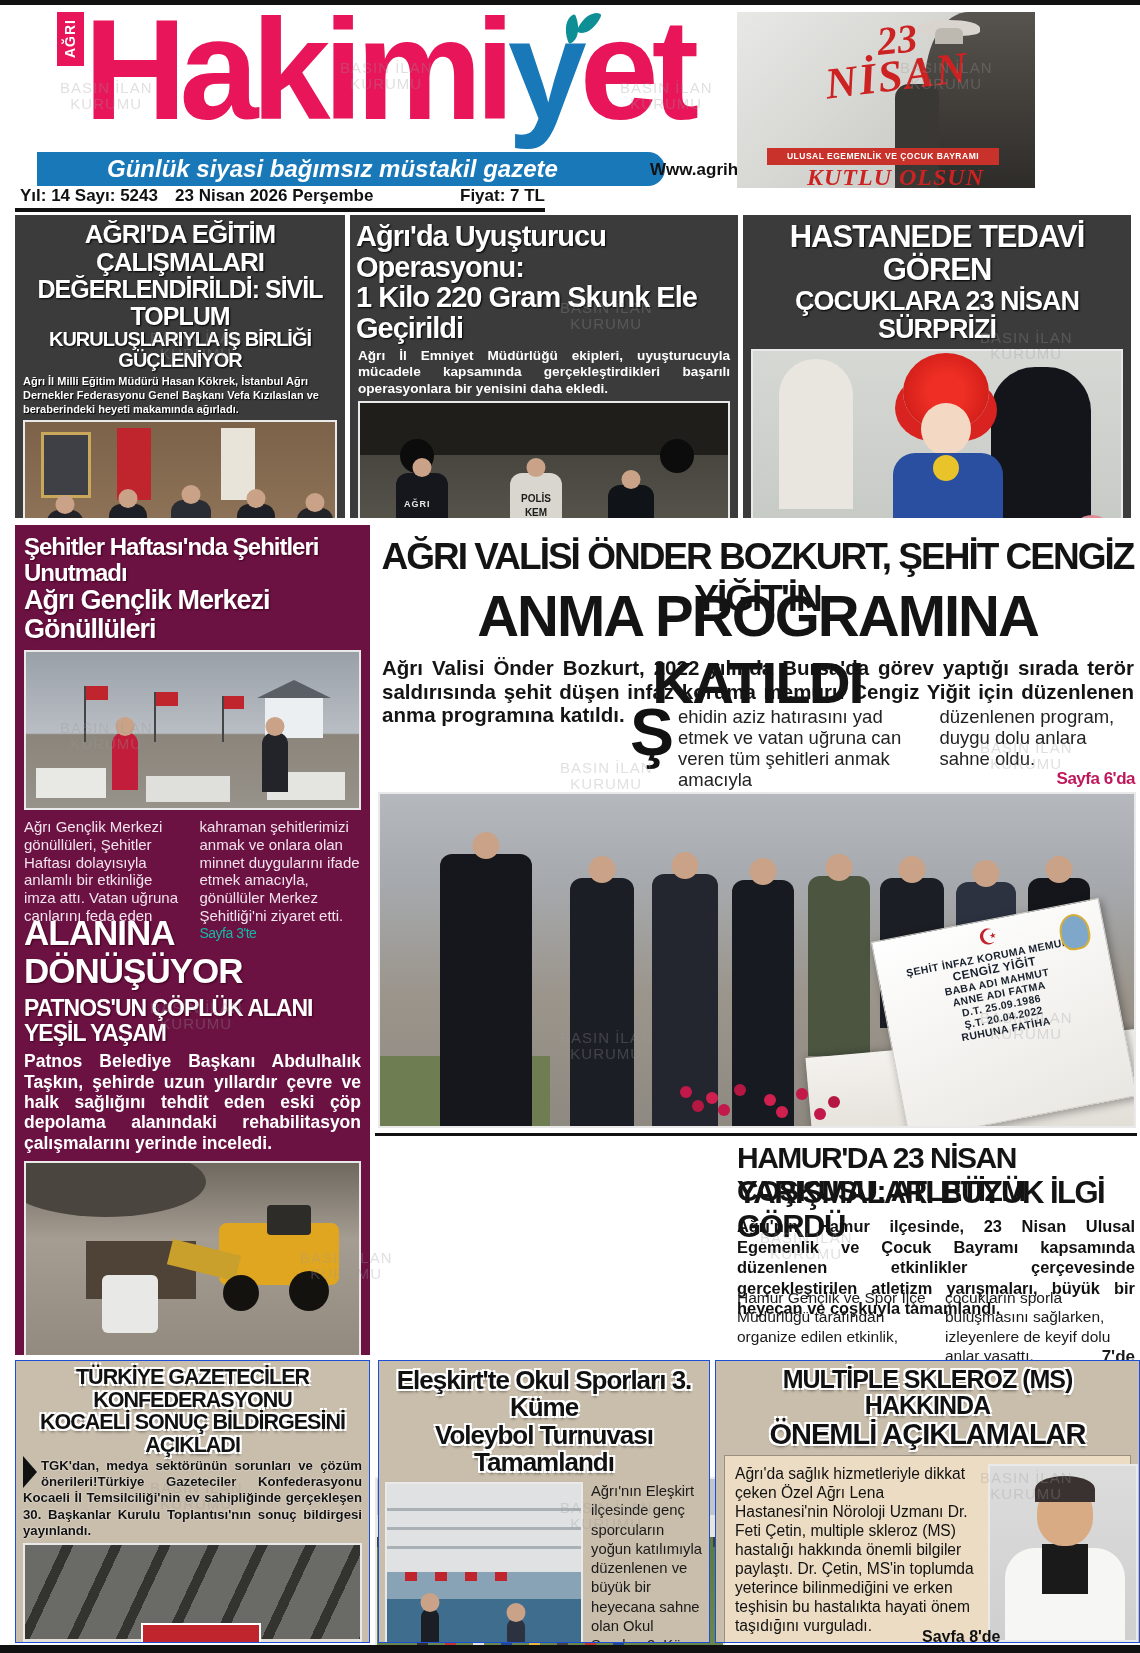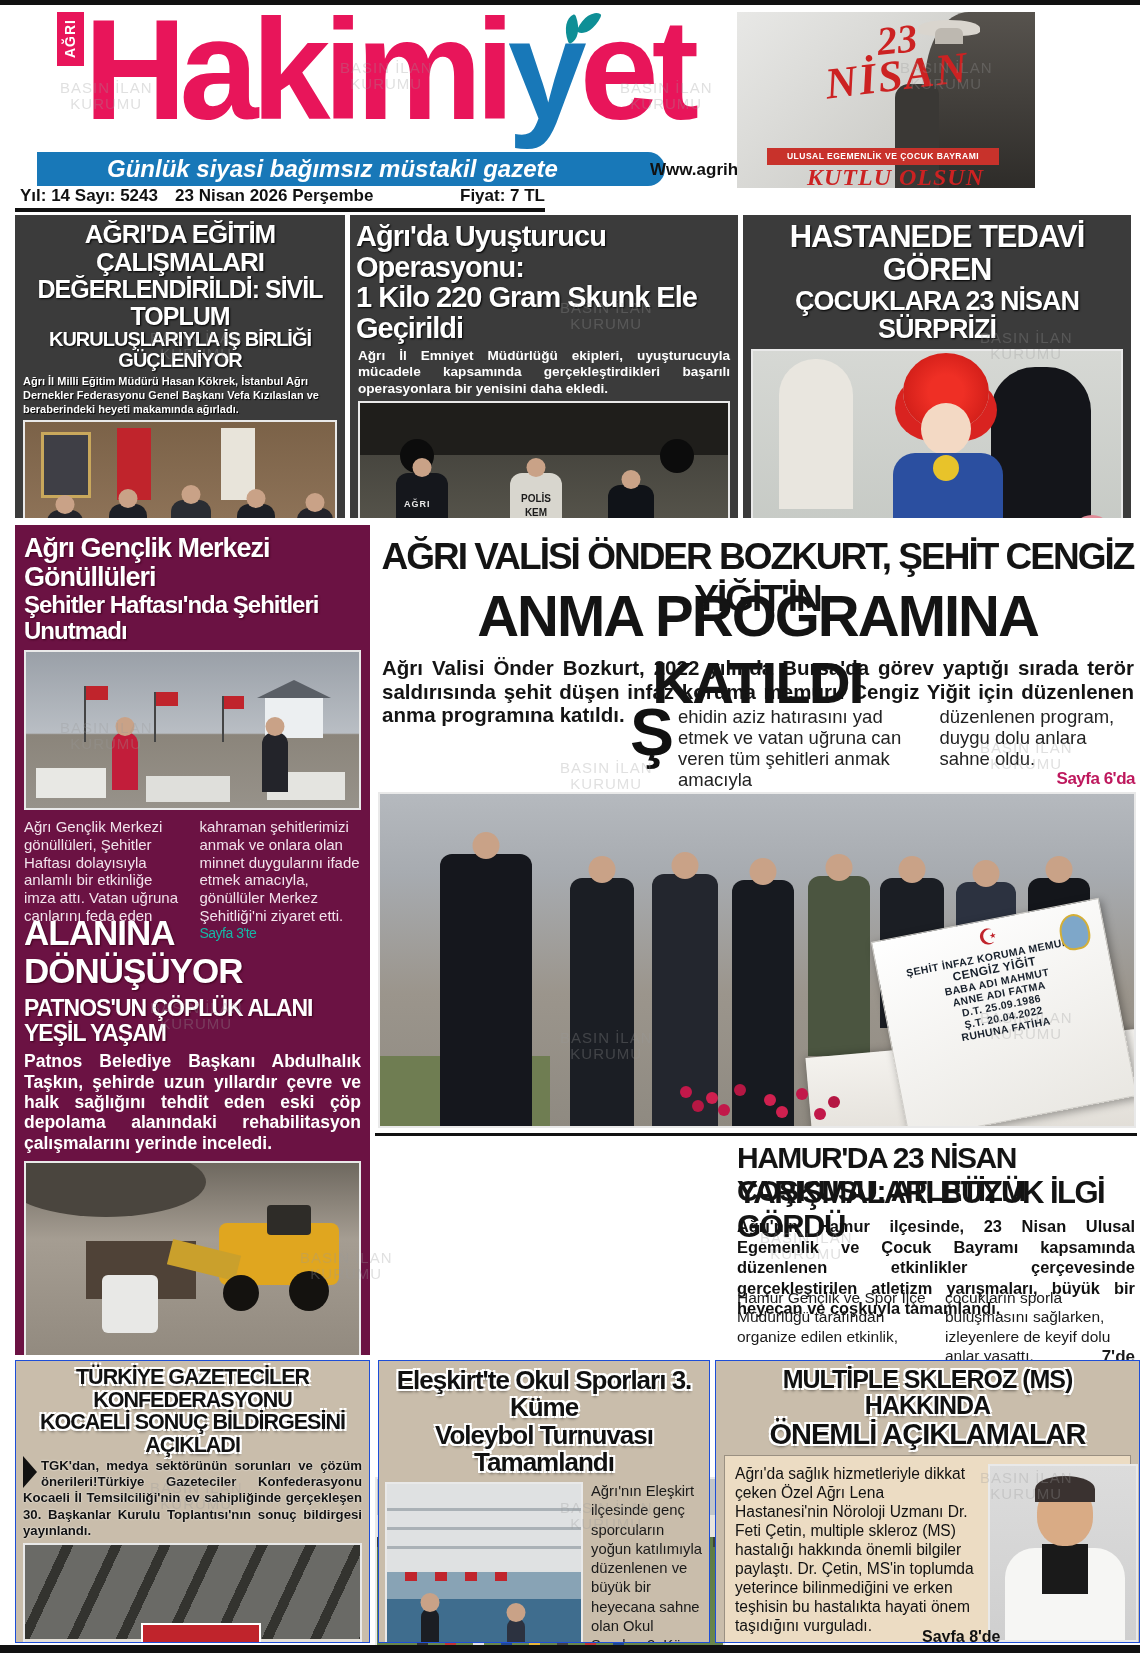--- a/index.html
+++ b/index.html
@@ -148,22 +148,22 @@
       <div class="abs" style="left:150px;top:2px;width:86px;height:78px;border-radius:50%;background:radial-gradient(circle,#ef2f25 30%,#cf1d18 80%);box-shadow:-14px 16px 0 -6px #d92320, 16px 18px 0 -8px #d92320;"></div>
       <div class="abs" style="left:168px;top:52px;width:50px;height:52px;border-radius:50%;background:#f3d9c4;"></div>
       <div class="abs" style="left:140px;top:102px;width:110px;height:116px;background:#2b4fa0;border-radius:22px 22px 0 0;"></div>
       <div class="abs" style="left:180px;top:104px;width:26px;height:26px;border-radius:50%;background:#e8c32a;"></div>
       <div class="abs" style="right:8px;bottom:8px;width:42px;height:42px;border-radius:50%;background:#e08a96;"></div>
 
     </div>
   </div>
 
   <div class="abs plum" style="left:15px;top:525px;width:355px;height:830px;">
+    <div class="ph1" style="font-size:24px;">Şehitler Haftası'nda Şehitleri Unutmadı</div>
     <div class="ph1" style="font-size:27px;">Ağrı Gençlik Merkezi Gönüllüleri</div>
-    <div class="ph1" style="font-size:24px;">Şehitler Haftası'nda Şehitleri Unutmadı</div>
 
     <div class="photo" style="margin-top:6px;height:160px;background:linear-gradient(180deg,#9aa0a8,#b9bec4 52%,#8b857b 53%,#97928a);">
       <div class="abs" style="right:36px;top:44px;width:58px;height:42px;background:#eceff1;"></div>
       <div class="abs tri" style="right:28px;top:28px;border-left:37px solid transparent;border-right:37px solid transparent;border-bottom:18px solid #5a5f66;"></div>
       <div class="abs" style="left:58px;top:34px;width:2px;height:56px;background:#444;"></div>
       <div class="abs" style="left:60px;top:34px;width:22px;height:14px;background:#c0242c;"></div>
       <div class="abs" style="left:128px;top:40px;width:2px;height:50px;background:#444;"></div>
       <div class="abs" style="left:130px;top:40px;width:22px;height:14px;background:#c0242c;"></div>
       <div class="abs" style="left:196px;top:44px;width:2px;height:46px;background:#444;"></div>
       <div class="abs" style="left:198px;top:44px;width:20px;height:13px;background:#c0242c;"></div>

